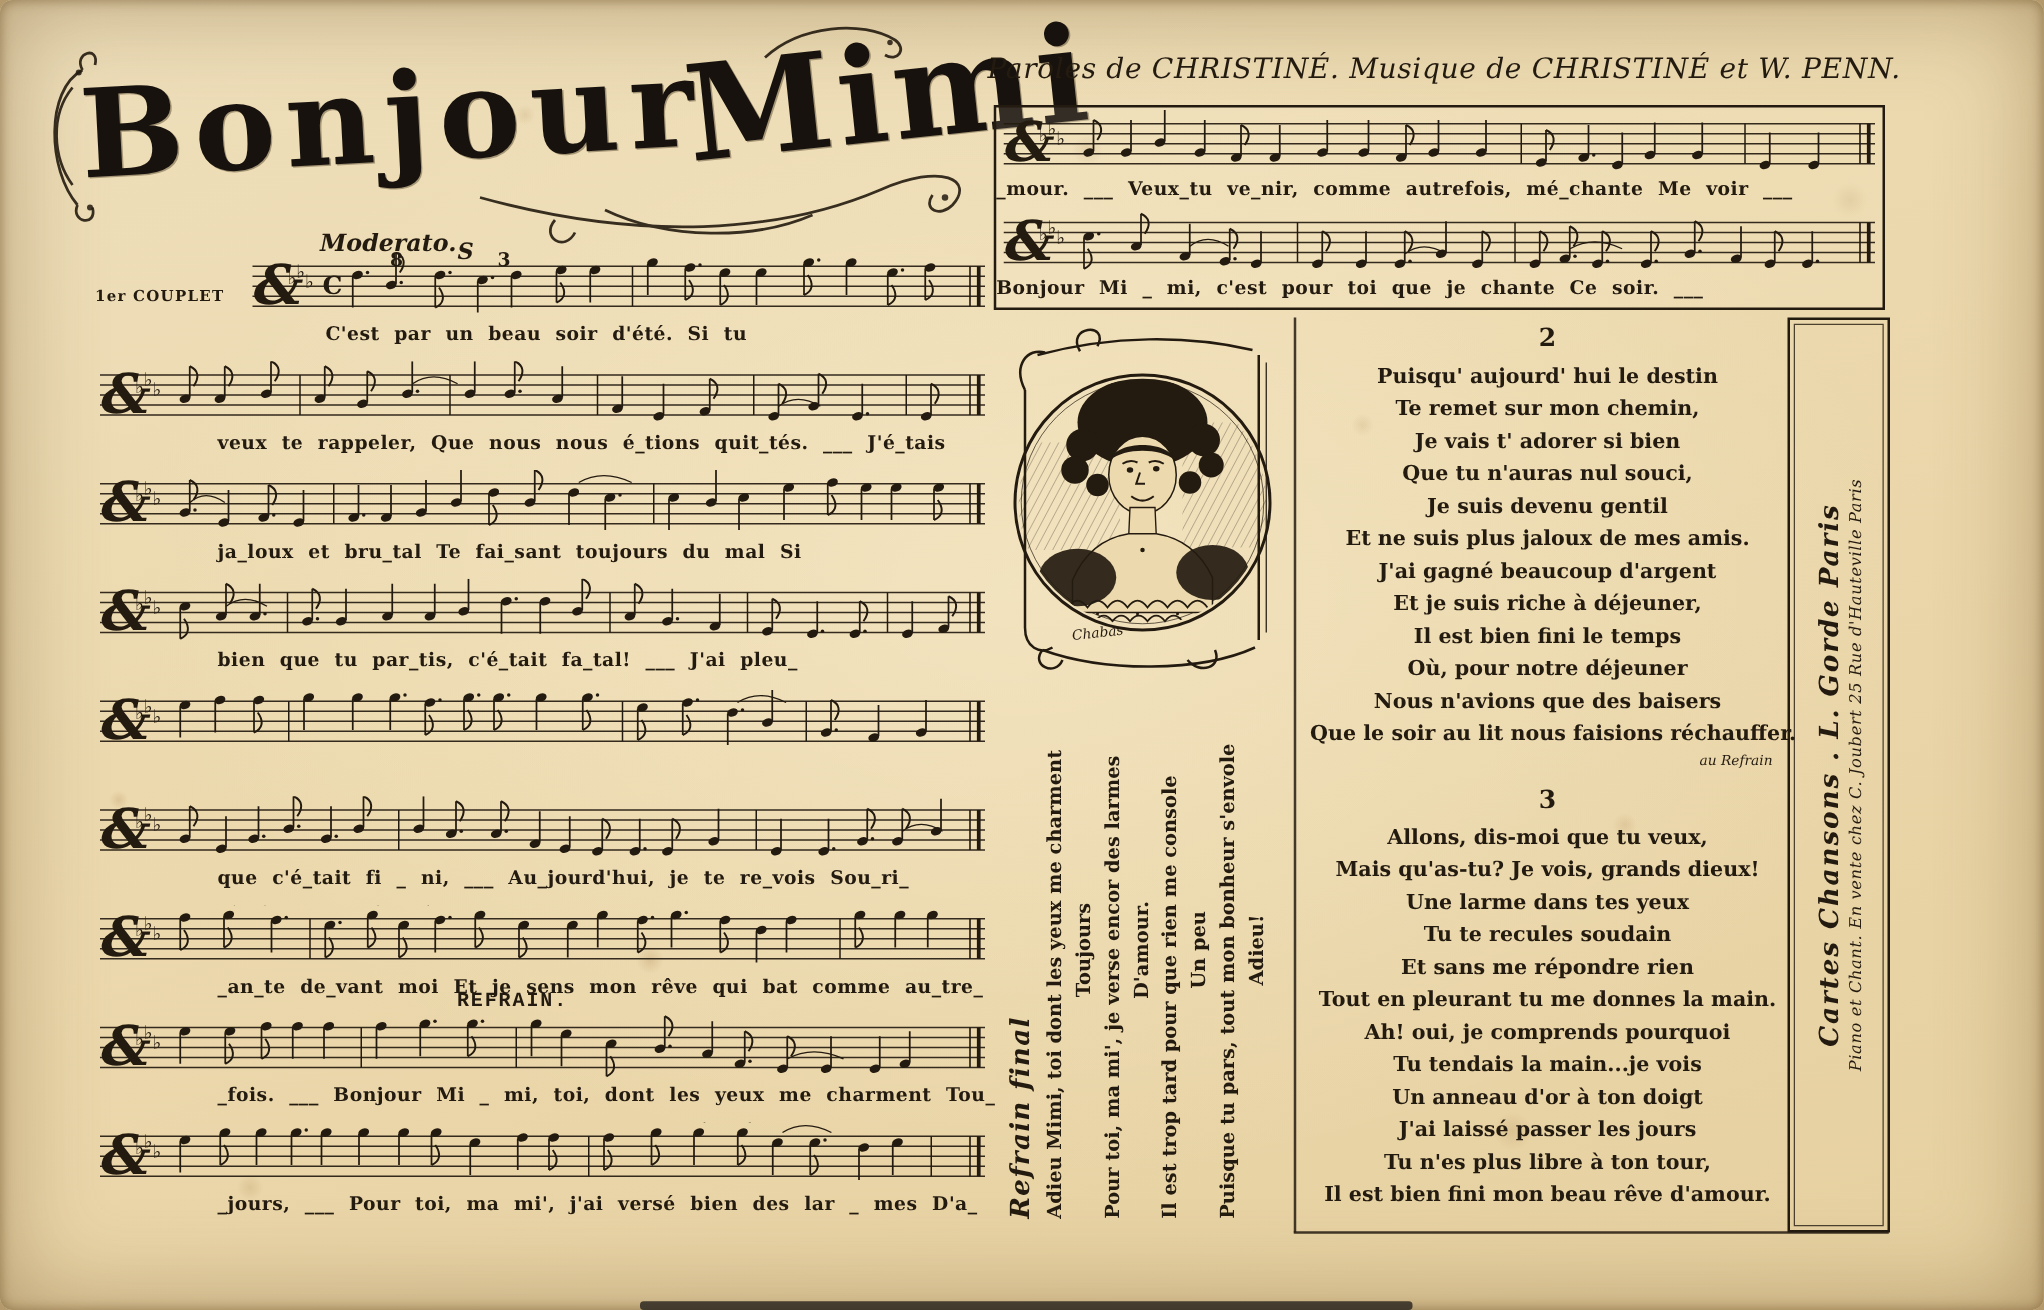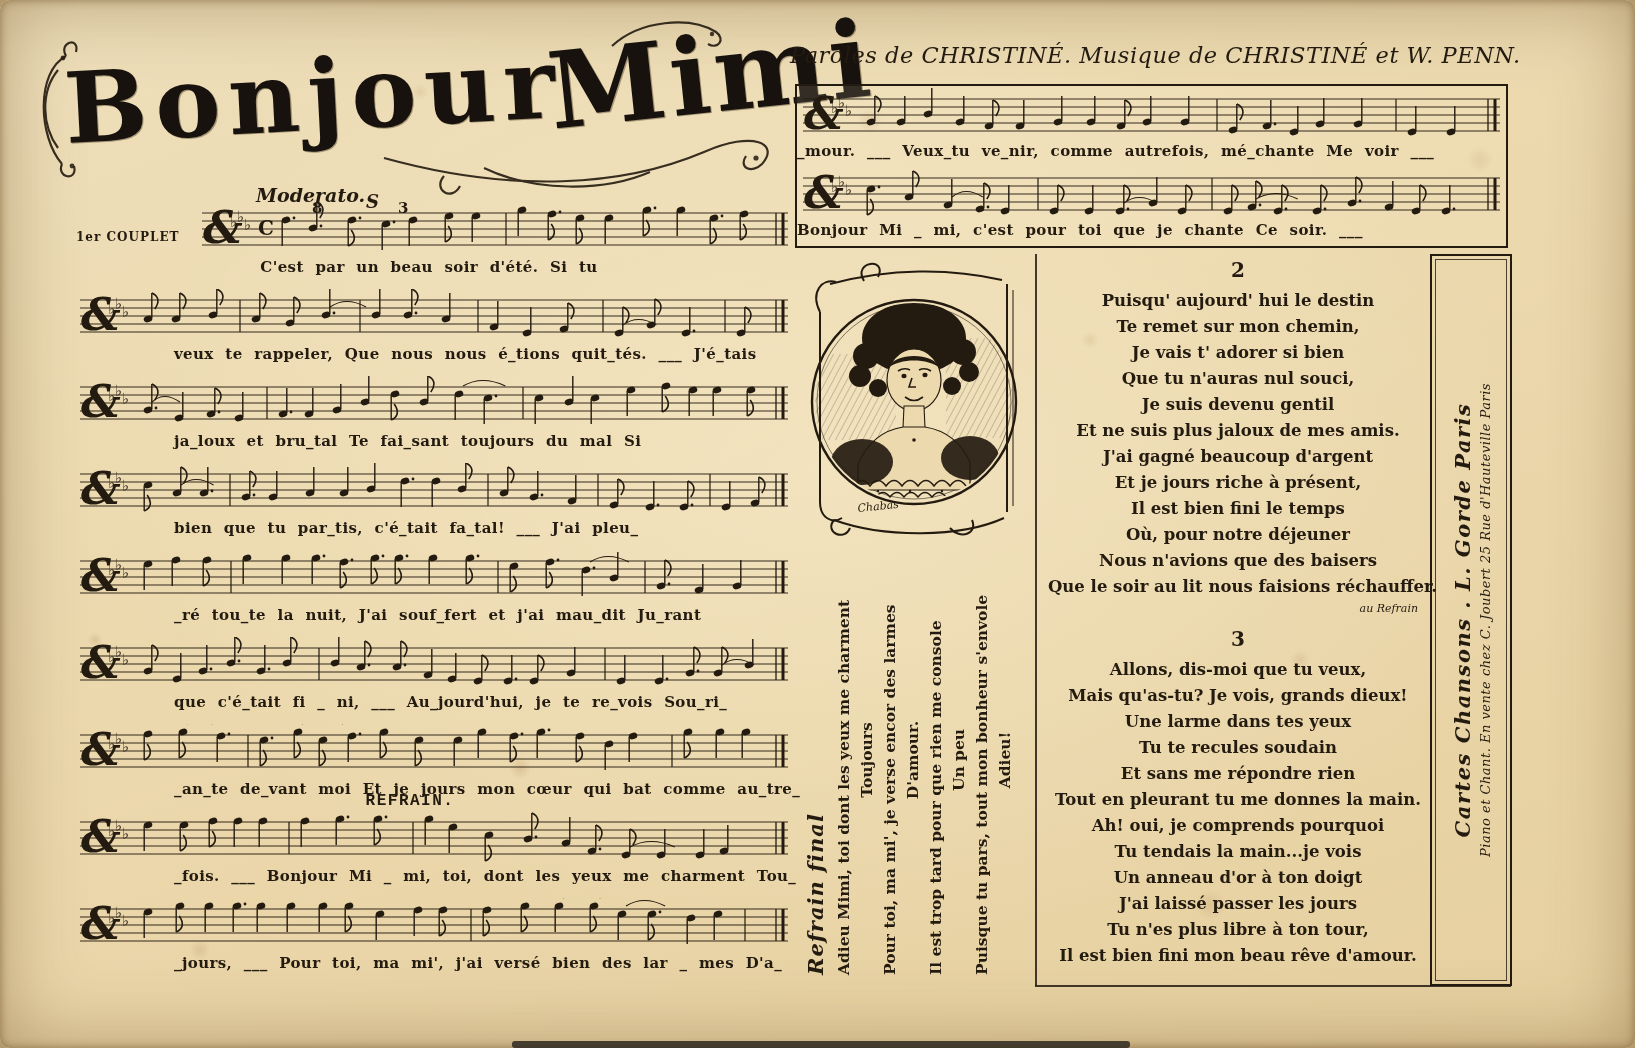--- a/index.html
+++ b/index.html
@@ -579,21 +579,20 @@
             <path d="M586.8 35V10" stroke="#241b10" stroke-width="1.4"></path>
             <path d="M586.8 10c7 3 8 9 3 16" stroke="#241b10" stroke-width="1.6" fill="none"></path>
             <circle cx="591" cy="34" r="1.4" fill="#241b10"></circle>
             <ellipse cx="621" cy="40" rx="4.4" ry="3.2" fill="#241b10" transform="rotate(-18 621 40)"></ellipse>
             <path d="M624.8 39V14" stroke="#241b10" stroke-width="1.4"></path>
             <ellipse cx="659" cy="36" rx="4.4" ry="3.2" fill="#241b10" transform="rotate(-18 659 36)"></ellipse>
             <path d="M662.8 35V10" stroke="#241b10" stroke-width="1.4"></path>
             <path d="M698 11V43" stroke="#241b10" stroke-width="1.3"></path>
             <path d="M705 11V43" stroke="#241b10" stroke-width="3"></path>
           </svg></div>
-        <div class="lyric">_ré tou_te la nuit, J'ai souf_fert et j'ai mau_dit Ju_rant</div>
       </div>
 
       <div class="msystem" data-index="5">
         <div class="staff"><svg viewBox="0 0 712 54" width="100%" height="54">
             <path d="M2 11H710M2 19H710M2 27H710M2 35H710M2 43H710" stroke="#241b10" stroke-width="1.1" fill="none" opacity="0.92"></path>
             <text x="3" y="41" font-family="&quot;DejaVu Serif&quot;,serif" font-size="44" font-style="italic" font-weight="bold" fill="#241b10">&amp;</text>
             <text x="30" y="25" font-size="15" font-family="&quot;DejaVu Sans&quot;,sans-serif" fill="#241b10">♭</text>
             <text x="37" y="20" font-size="15" font-family="&quot;DejaVu Sans&quot;,sans-serif" fill="#241b10">♭</text>
             <text x="44" y="28" font-size="15" font-family="&quot;DejaVu Sans&quot;,sans-serif" fill="#241b10">♭</text>
             <ellipse cx="70" cy="34" rx="4.4" ry="3.2" fill="#241b10" transform="rotate(-18 70 34)"></ellipse>
@@ -722,21 +721,21 @@
             <ellipse cx="610" cy="8" rx="4.4" ry="3.2" fill="#241b10" transform="rotate(-18 610 8)"></ellipse>
             <path d="M606.2 9V34" stroke="#241b10" stroke-width="1.4"></path>
             <path d="M606.2 34c7 -3 8 -9 3 -16" stroke="#241b10" stroke-width="1.6" fill="none"></path>
             <ellipse cx="642" cy="8" rx="4.4" ry="3.2" fill="#241b10" transform="rotate(-18 642 8)"></ellipse>
             <path d="M638.2 9V34" stroke="#241b10" stroke-width="1.4"></path>
             <ellipse cx="668" cy="8" rx="4.4" ry="3.2" fill="#241b10" transform="rotate(-18 668 8)"></ellipse>
             <path d="M664.2 9V34" stroke="#241b10" stroke-width="1.4"></path>
             <path d="M698 11V43" stroke="#241b10" stroke-width="1.3"></path>
             <path d="M705 11V43" stroke="#241b10" stroke-width="3"></path>
           </svg></div>
-        <div class="lyric">_an_te de_vant moi Et je jours mon cœur qui bat comme au_tre_</div>
+        <div class="lyric">_an_te de_vant moi Et je sens mon rêve qui bat comme au_tre_</div>
       </div>
 
       <div class="msystem" data-index="7">
         <div class="staff"><svg viewBox="0 0 712 54" width="100%" height="54">
             <path d="M2 11H710M2 19H710M2 27H710M2 35H710M2 43H710" stroke="#241b10" stroke-width="1.1" fill="none" opacity="0.92"></path>
             <text x="3" y="41" font-family="&quot;DejaVu Serif&quot;,serif" font-size="44" font-style="italic" font-weight="bold" fill="#241b10">&amp;</text>
             <text x="30" y="25" font-size="15" font-family="&quot;DejaVu Sans&quot;,sans-serif" fill="#241b10">♭</text>
             <text x="37" y="20" font-size="15" font-family="&quot;DejaVu Sans&quot;,sans-serif" fill="#241b10">♭</text>
             <text x="44" y="28" font-size="15" font-family="&quot;DejaVu Sans&quot;,sans-serif" fill="#241b10">♭</text>
             <ellipse cx="70" cy="14" rx="4.4" ry="3.2" fill="#241b10" transform="rotate(-18 70 14)"></ellipse>
@@ -957,21 +956,21 @@
     <div class="verse-num">2</div>
     <div>
 
     <div class="verse-line" data-index="0">Puisqu' aujourd' hui le destin</div>
         <div class="verse-line" data-index="1">Te remet sur mon chemin,</div>
         <div class="verse-line" data-index="2">Je vais t' adorer si bien</div>
         <div class="verse-line" data-index="3">Que tu n'auras nul souci,</div>
         <div class="verse-line" data-index="4">Je suis devenu gentil</div>
         <div class="verse-line" data-index="5">Et ne suis plus jaloux de mes amis.</div>
         <div class="verse-line" data-index="6">J'ai gagné beaucoup d'argent</div>
-        <div class="verse-line" data-index="7">Et je jours riche à présent,</div>
+        <div class="verse-line" data-index="7">Et je suis riche à déjeuner,</div>
         <div class="verse-line" data-index="8">Il est bien fini le temps</div>
         <div class="verse-line" data-index="9">Où, pour notre déjeuner</div>
         <div class="verse-line" data-index="10">Nous n'avions que des baisers</div>
         <div class="verse-line" data-index="11">Que le soir au lit nous faisions réchauffer.</div>
       </div>
     <div class="verse-footer">au Refrain</div>
     <div class="verse3">
       <div class="verse-num">3</div>
       <div>
 

